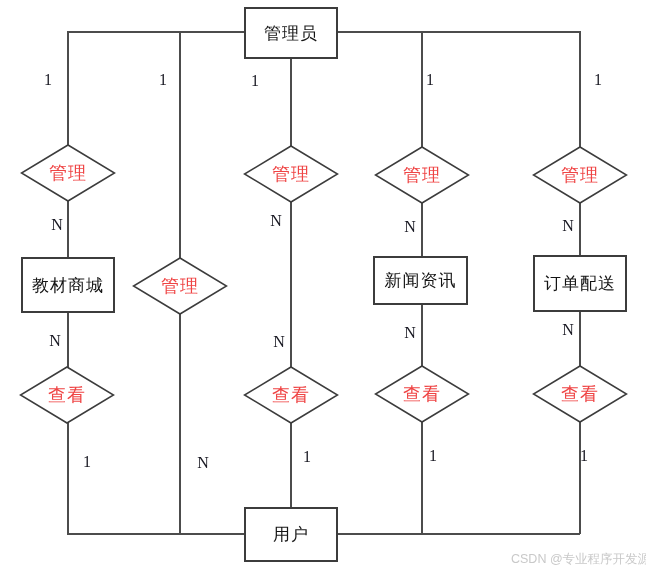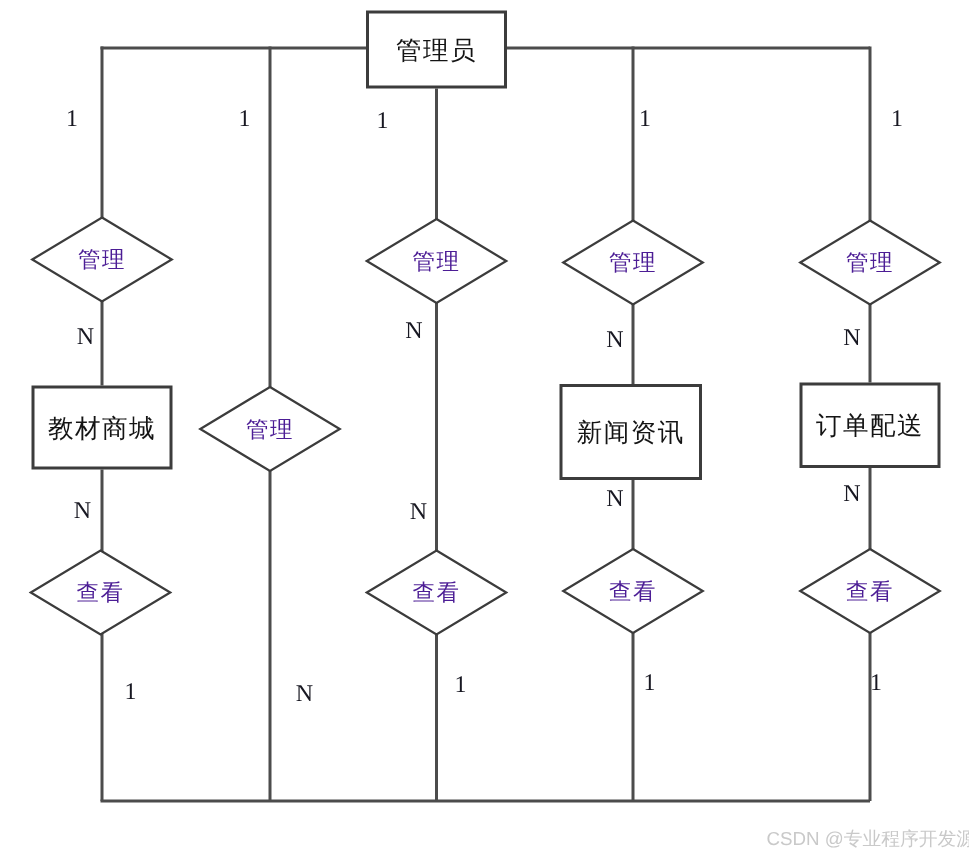--- a/index.html
+++ b/index.html
@@ -42,22 +42,22 @@
     position: absolute;
     left: 0; top: 0;
     width: 100%; height: 100%;
   }
   .diamond .dlabel {
     position: absolute;
     left: 0; top: 0; right: 0; bottom: 0;
     display: flex;
     align-items: center;
     justify-content: center;
-    font-size: 15px;
-    color: #4c1d95;
+    font-size: 18px;
+    color: #ef4444;
     letter-spacing: 1px;
   }
   .card {
     position: absolute;
     transform: translate(-50%, -50%);
     font-size: 16px;
     color: #181822;
     line-height: 1;
   }
   .watermark {
@@ -82,25 +82,28 @@
   <div class="vline" style="left:290px; top:31px; height:503px;"></div>
   <div class="vline" style="left:421px; top:31px; height:503px;"></div>
   <div class="vline" style="left:579px; top:31px; height:503px;"></div>
 
   <div class="entity" style="left:244px; top:7px; width:94px; height:52px;">
     <span>管理员</span>
   </div>
   <div class="entity" style="left:21px; top:257px; width:94px; height:56px;">
     <span>教材商城</span>
   </div>
-  <div class="entity" style="left:373px; top:256px; width:95px; height:64px;">
+  <div class="entity" style="left:373px; top:256px; width:95px; height:49px;">
     <span>新闻资讯</span>
   </div>
   <div class="entity" style="left:533px; top:255px; width:94px; height:57px;">
     <span>订单配送</span>
+  </div>
+  <div class="entity" style="left:244px; top:507px; width:94px; height:55px;">
+    <span>用户</span>
   </div>
 
   <div class="diamond" style="left:20px; top:144px;">
     <svg viewBox="0 0 96 58">
         <polygon points="48,1 94.5,29 48,57 1.5,29" fill="#ffffff" stroke="#3c3c3c" stroke-width="1.5"></polygon>
       </svg>
     <span class="dlabel">管理</span>
   </div>
   <div class="diamond" style="left:132px; top:257px;">
     <svg viewBox="0 0 96 58">

